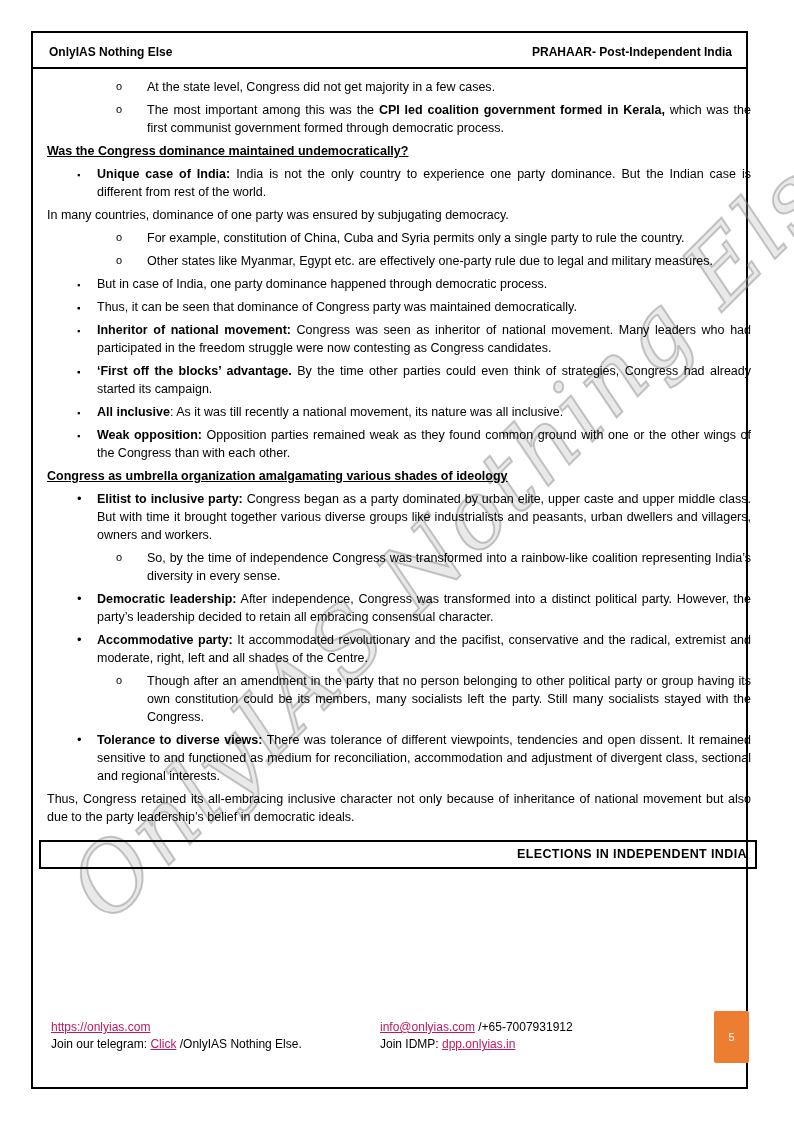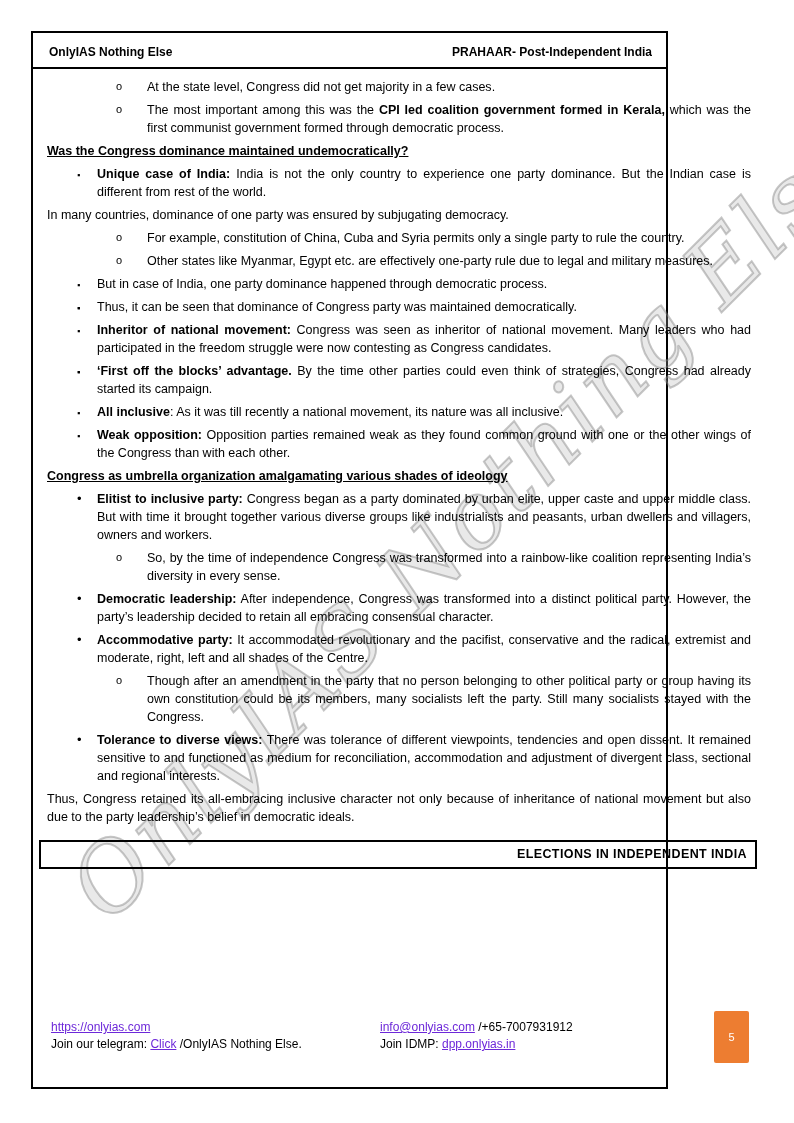--- a/index.html
+++ b/index.html
@@ -1,18 +1,18 @@
 <!DOCTYPE html>
 <html><head>
 <meta charset="utf-8">
 <style>
   * { margin:0; padding:0; box-sizing:border-box; }
   html,body { width:794px; height:1123px; background:#ffffff; overflow:hidden;
               font-family:"Liberation Sans", sans-serif; color:#000; }
-  .page { position:absolute; left:31px; top:31px; width:637px; height:1058px;
+  .page { position:absolute; left:31px; top:31px; width:717px; height:1058px;
           border:2px solid #000; background:transparent; }
   
   .hdr { position:absolute; top:12px; font-size:12px; font-weight:bold; white-space:nowrap; }
   .hdr-left { left:16px; }
   .hdr-right { right:14px; }
   .hdr-rule { position:absolute; top:34px; left:-2px; right:-2px; border-top:2px solid #000; }
   
   .watermark { position:absolute; left:-90px; top:470px; width:980px; text-align:center;
                transform:rotate(-45deg); transform-origin:center;
                font-family:"DejaVu Serif", serif; font-style:italic;
@@ -33,21 +33,21 @@
   .li1r .bullet-glyph { left:30px; font-size:13px; }
   .li2 .bullet-glyph { left:69px; font-size:11px; top:-1px; }
   .b { font-weight:bold; }
   .u { }
   .box { border:2px solid #000; font-weight:bold; letter-spacing:0.4px;
          padding:3px 8px 4px 8px; margin:14px -6px 0 -8px; text-align:right; }
   
   .footer-col { position:absolute; font-size:12px; line-height:17px; z-index:2; white-space:nowrap; }
   .footer-left { left:18px; top:986px; }
   .footer-mid  { left:347px; top:986px; }
-  .link { color:#6d28d9; text-decoration:underline; cursor:pointer; }
+  .link { color:#be185d; text-decoration:underline; cursor:pointer; }
   .page-num-box { position:absolute; left:681px; top:978px; width:35px; height:52px;
                   background:#ED7D31; color:#fff; display:flex; align-items:center;
                   justify-content:center; font-size:11px; z-index:3; border-radius:2px; }
 </style>
 </head>
 <body>
 
 <div class="page">
 
   <div class="hdr hdr-left">OnlyIAS Nothing Else</div>

